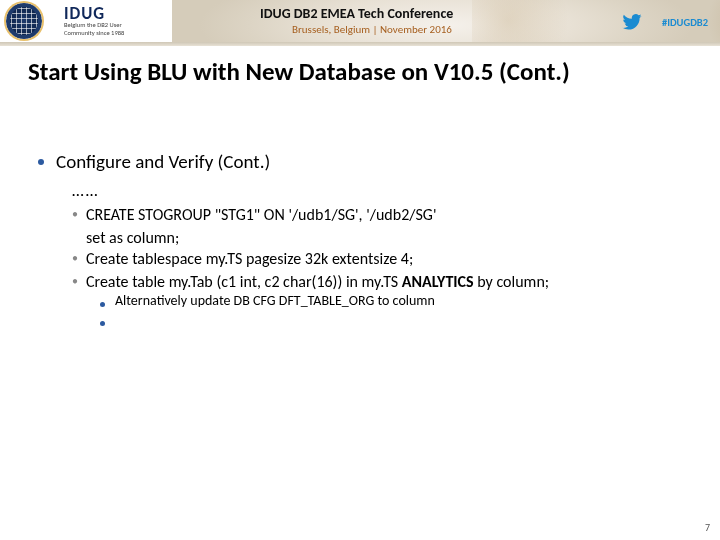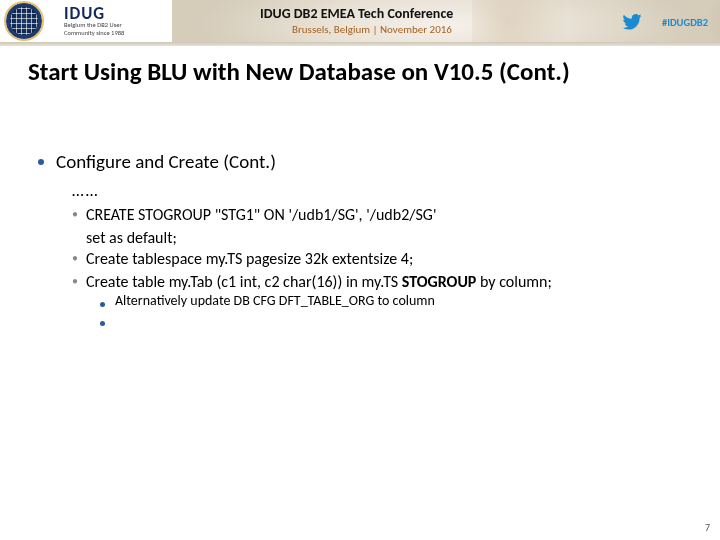--- a/index.html
+++ b/index.html
@@ -244,39 +244,39 @@
     </svg>
     <span class="hashtag">#IDUGDB2</span>
   </div>
 </div>
 <div class="divider"></div>
 
 <div class="slide-title">Start Using BLU with New Database on V10.5 (Cont.)</div>
 
 <div class="bullet-l1">
   <span class="disc1"></span>
-  <span>Configure and Create (Cont.)</span>
+  <span>Configure and Verify (Cont.)</span>
 </div>
 
 <div class="ellipsis">……</div>
 
 <div class="l2-list">
   <div class="row">
     <span class="dot">•</span>
     <span class="txt">CREATE STOGROUP "STG1" ON '/udb1/SG', '/udb2/SG'</span>
   </div>
-  <div class="indent-cont">set as default;</div>
+  <div class="indent-cont">set as column;</div>
   <div class="row">
     <span class="dot">•</span>
     <span class="txt">Create tablespace my.TS pagesize 32k extentsize 4;</span>
   </div>
   <div class="row">
     <span class="dot">•</span>
     <span class="txt">
-      <span>Create table my.Tab (c1 int, c2 char(16)) in my.TS </span><span class="b">STOGROUP</span><span> by column;</span>
+      <span>Create table my.Tab (c1 int, c2 char(16)) in my.TS </span><span class="b">ANALYTICS</span><span> by column;</span>
     </span>
   </div>
 </div>
 
 <div class="l3-list">
   <div class="row">
     <span class="pip"></span>
     <span>Alternatively update DB CFG DFT_TABLE_ORG to column</span>
   </div>
   <div class="row">

